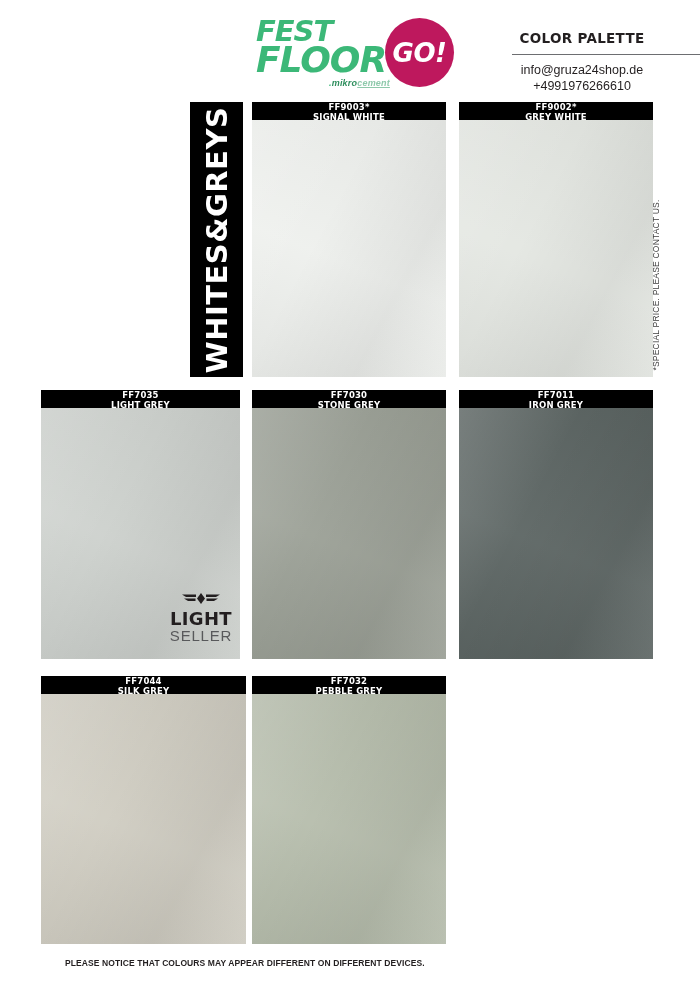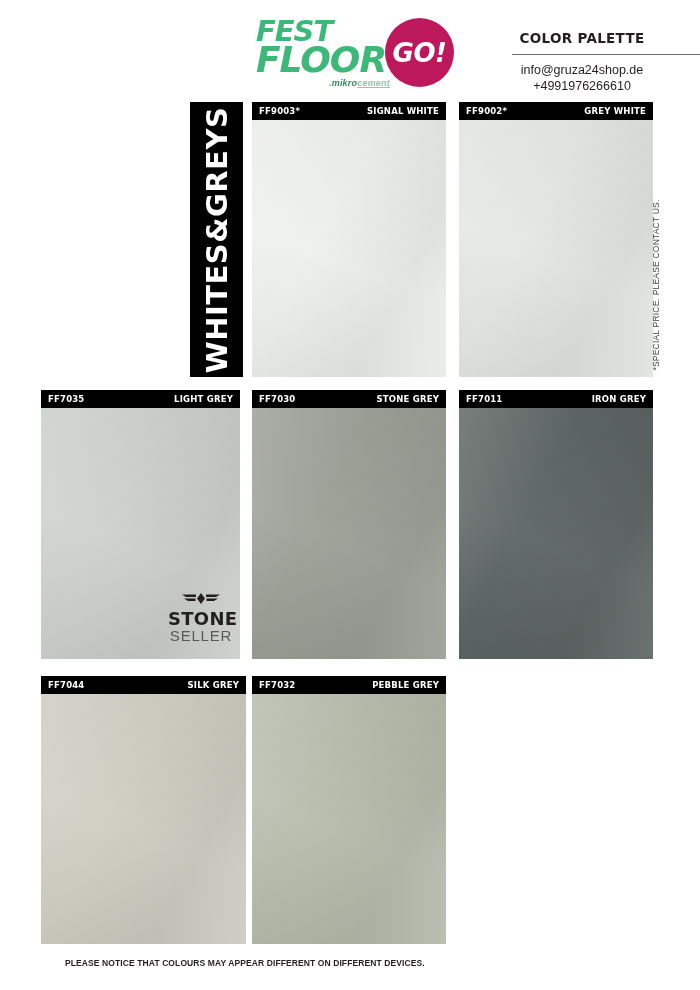--- a/index.html
+++ b/index.html
@@ -147,20 +147,21 @@
     color: #ffffff;
     display: flex;
     align-items: center;
     justify-content: space-between;
     padding: 0 7px;
     box-sizing: border-box;
     font-family: "DejaVu Sans", sans-serif;
     font-size: 8.5px;
     font-weight: bold;
     letter-spacing: 0.2px;
+    flex-direction: column;
   }
   .swatch-code { text-align: left; }
   .swatch-name { text-align: right; }
   .swatch-color {
     position: relative;
     width: 100%;
     overflow: hidden;
   }
   .swatch-color::after {
     content: "";
@@ -296,15 +297,15 @@
 <div class="footer-note">PLEASE NOTICE THAT COLOURS MAY APPEAR DIFFERENT ON DIFFERENT DEVICES.</div>
 
 <div class="best-seller">
     <svg class="bs-icon" viewBox="0 0 88 34">
       <path d="M44 6 L36 17 L44 28 L52 17 Z" fill="#231f20"></path>
       <path d="M34 9 L6 9 L14 14 L34 14 Z" fill="#231f20"></path>
       <path d="M33 17 L10 17 L18 22 L33 22 Z" fill="#231f20"></path>
       <path d="M54 9 L82 9 L74 14 L54 14 Z" fill="#231f20"></path>
       <path d="M55 17 L78 17 L70 22 L55 22 Z" fill="#231f20"></path>
     </svg>
-    <div class="bs-best">STONE</div>
+    <div class="bs-best">LIGHT</div>
     <div class="bs-seller">SELLER</div>
   </div>
 
 </body></html>

